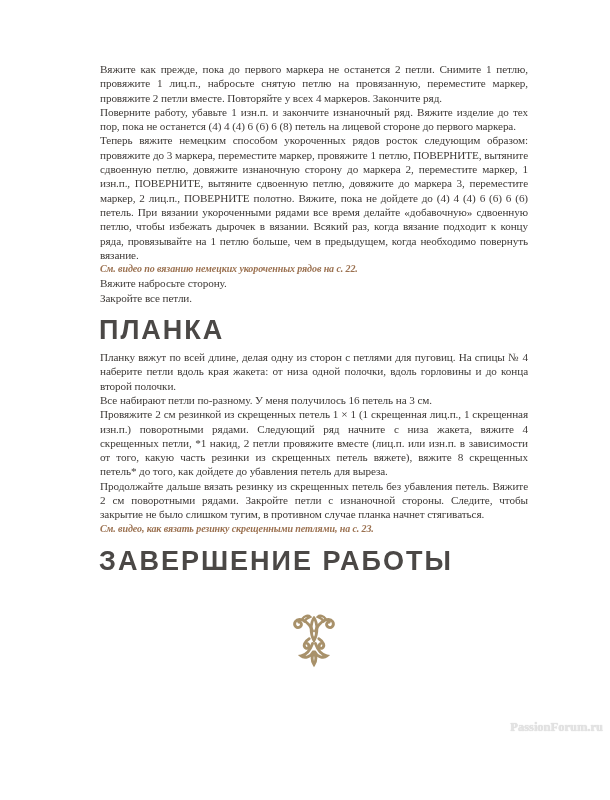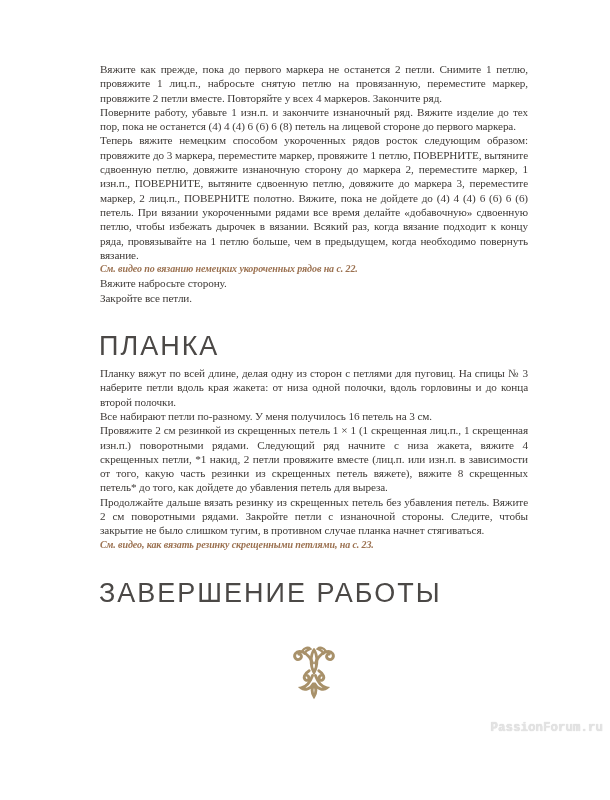--- a/index.html
+++ b/index.html
@@ -32,60 +32,60 @@
   p.note {
     margin: 0;
     font-size: 10px;
     line-height: 14.3px;
     letter-spacing: -0.1px;
     font-style: italic;
     font-weight: bold;
     color: #9b7150;
   }
   h1.heading {
-    margin: 27px 0 5px -1px;
+    margin: 11px 0 5px -1px;
     font-family: "Liberation Sans", "DejaVu Sans", sans-serif;
-    font-weight: 400;
+    font-weight: 700;
     font-size: 27px;
     line-height: 29px;
     letter-spacing: 2px;
     color: #4b4846;
   }
   .ornament {
     display: block;
     margin: 36px auto 0 auto;
     width: 58px;
     height: 62px;
   }
   .watermark {
     position: absolute;
     right: 7px;
     bottom: 5px;
-    font-family: Liberation Mono, monospace;
+    font-family: Liberation Serif, serif;
     font-size: 12.5px;
     font-weight: bold;
     color: #e3e3e3;
     text-shadow: 0 0 1px #c9c9c9, 1px 1px 0 #ffffff;
   }
 </style>
 </head>
 <body>
 
 <div class="page">
   <div class="textblock">
 
     <p class="body">Вяжите как прежде, пока до первого маркера не останется 2 петли. Снимите 1 петлю, провяжите 1 лиц.п., набросьте снятую петлю на провязанную, переместите маркер, провяжите 2 петли вместе. Повторяйте у всех 4 маркеров. Закончите ряд.</p>
     <p class="body">Поверните работу, убавьте 1 изн.п. и закончите изнаночный ряд. Вяжите изделие до тех пор, пока не останется (4) 4 (4) 6 (6) 6 (8) петель на лицевой стороне до первого маркера.</p>
     <p class="body">Теперь вяжите немецким способом укороченных рядов росток следующим образом: провяжите до 3 маркера, переместите маркер, провяжите 1 петлю, ПОВЕРНИТЕ, вытяните сдвоенную петлю, довяжите изнаночную сторону до маркера 2, переместите маркер, 1 изн.п., ПОВЕРНИТЕ, вытяните сдвоенную петлю, довяжите до маркера 3, переместите маркер, 2 лиц.п., ПОВЕРНИТЕ полотно. Вяжите, пока не дойдете до (4) 4 (4) 6 (6) 6 (6) петель. При вязании укороченными рядами все время делайте «добавочную» сдвоенную петлю, чтобы избежать дырочек в вязании. Всякий раз, когда вязание подходит к концу ряда, провязывайте на 1 петлю больше, чем в предыдущем, когда необходимо повернуть вязание.</p>
     <p class="note">См. видео по вязанию немецких укороченных рядов на с. 22.</p>
     <p class="body">Вяжите набросьте сторону.</p>
     <p class="body">Закройте все петли.</p>
 
     <h1 class="heading">ПЛАНКА</h1>
-    <p class="body">Планку вяжут по всей длине, делая одну из сторон с петлями для пуговиц. На спицы № 3 наберите петли вдоль края жакета: от низа одной полочки, вдоль горловины и до конца второй полочки.</p>
+    <p class="body">Планку вяжут по всей длине, делая одну из сторон с петлями для пуговиц. На спицы № 4 наберите петли вдоль края жакета: от низа одной полочки, вдоль горловины и до конца второй полочки.</p>
     <p class="body">Все набирают петли по-разному. У меня получилось 16 петель на 3 см.</p>
     <p class="body">Провяжите 2 см резинкой из скрещенных петель 1 × 1 (1 скрещенная лиц.п., 1 скрещенная изн.п.) поворотными рядами. Следующий ряд начните с низа жакета, вяжите 4 скрещенных петли, *1 накид, 2 петли провяжите вместе (лиц.п. или изн.п. в зависимости от того, какую часть резинки из скрещенных петель вяжете), вяжите 8 скрещенных петель* до того, как дойдете до убавления петель для выреза.</p>
     <p class="body">Продолжайте дальше вязать резинку из скрещенных петель без убавления петель. Вяжите 2 см поворотными рядами. Закройте петли с изнаночной стороны. Следите, чтобы закрытие не было слишком тугим, в противном случае планка начнет стягиваться.</p>
     <p class="note">См. видео, как вязать резинку скрещенными петлями, на с. 23.</p>
 
     <h1 class="heading">ЗАВЕРШЕНИЕ РАБОТЫ</h1>
 
     <svg class="ornament" viewBox="0 0 120 130" xmlns="http://www.w3.org/2000/svg" aria-hidden="true">
       <g stroke="#a8916a" fill="none" stroke-width="6" stroke-linecap="round">
         <path d="M57 40 C48 18 28 10 21 20 C16 28 24 36 31 31 C36 27 33 20 28 21"></path>

